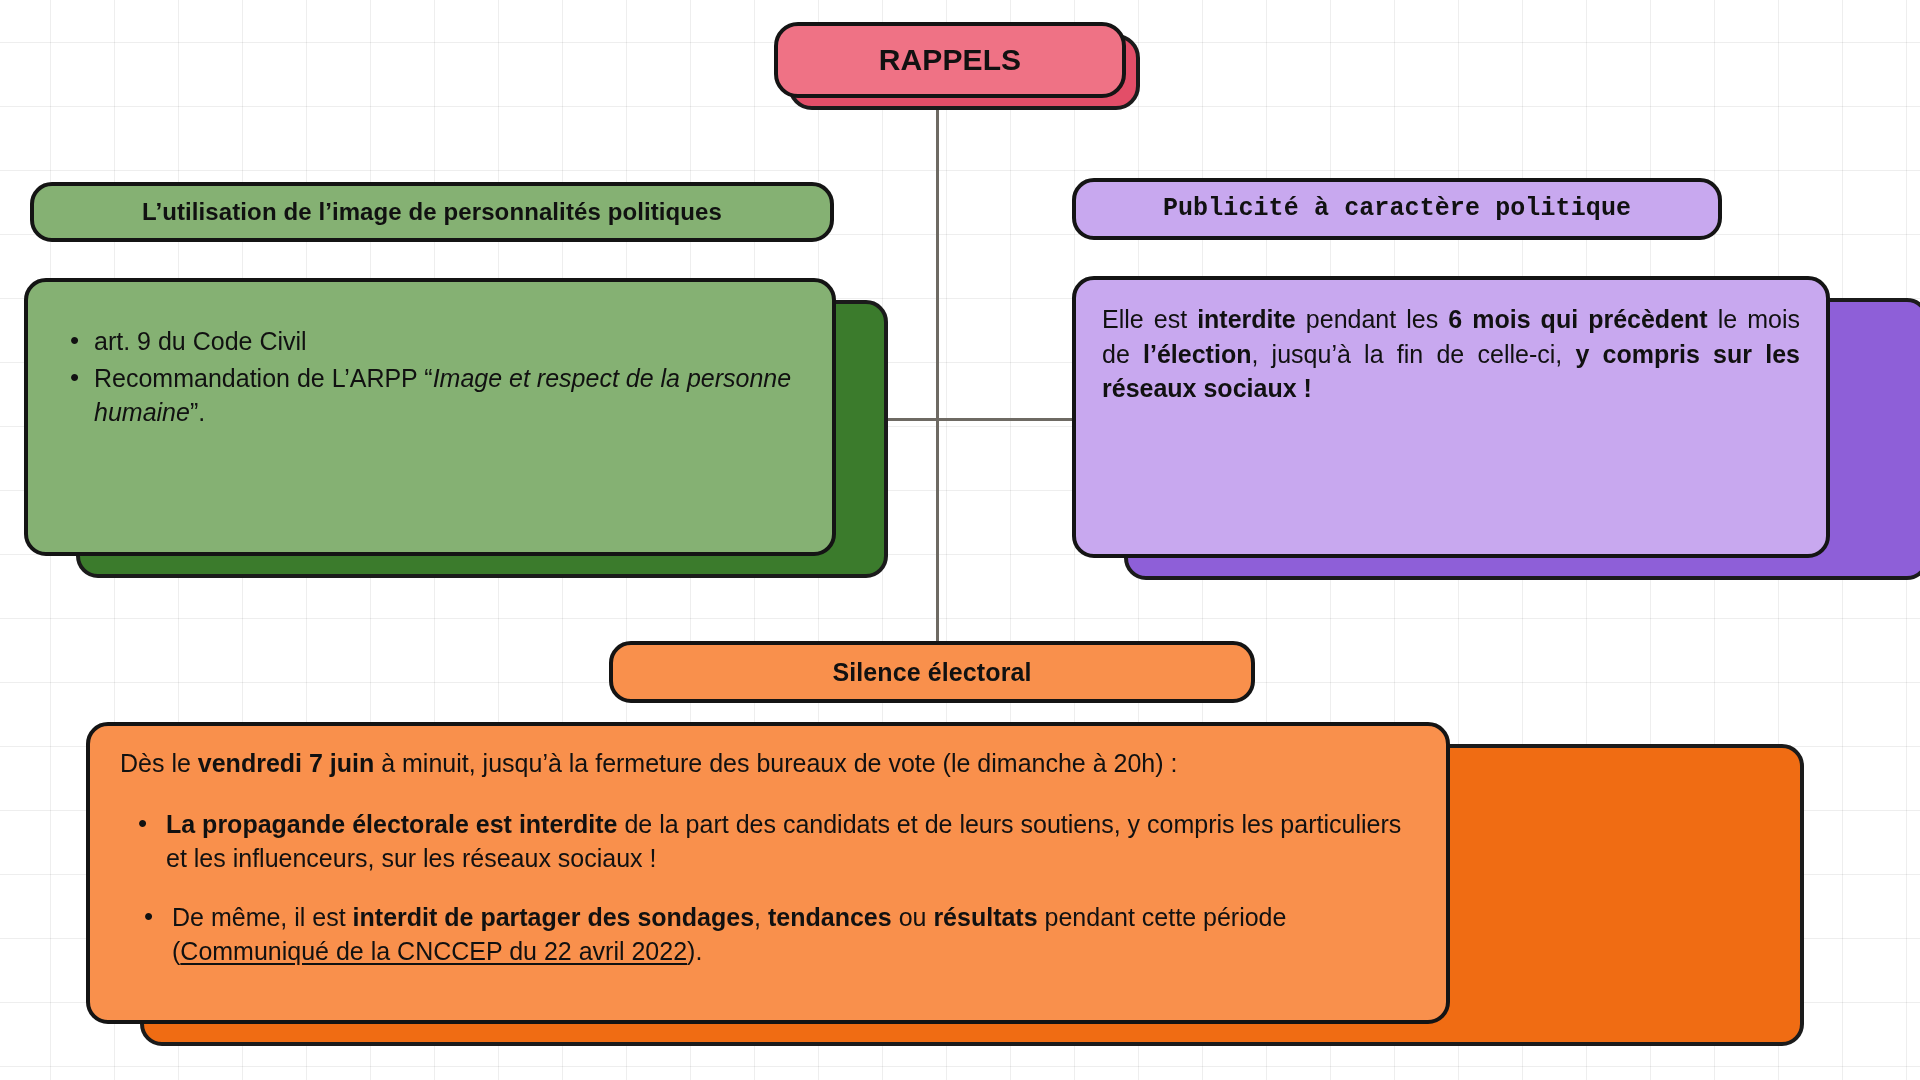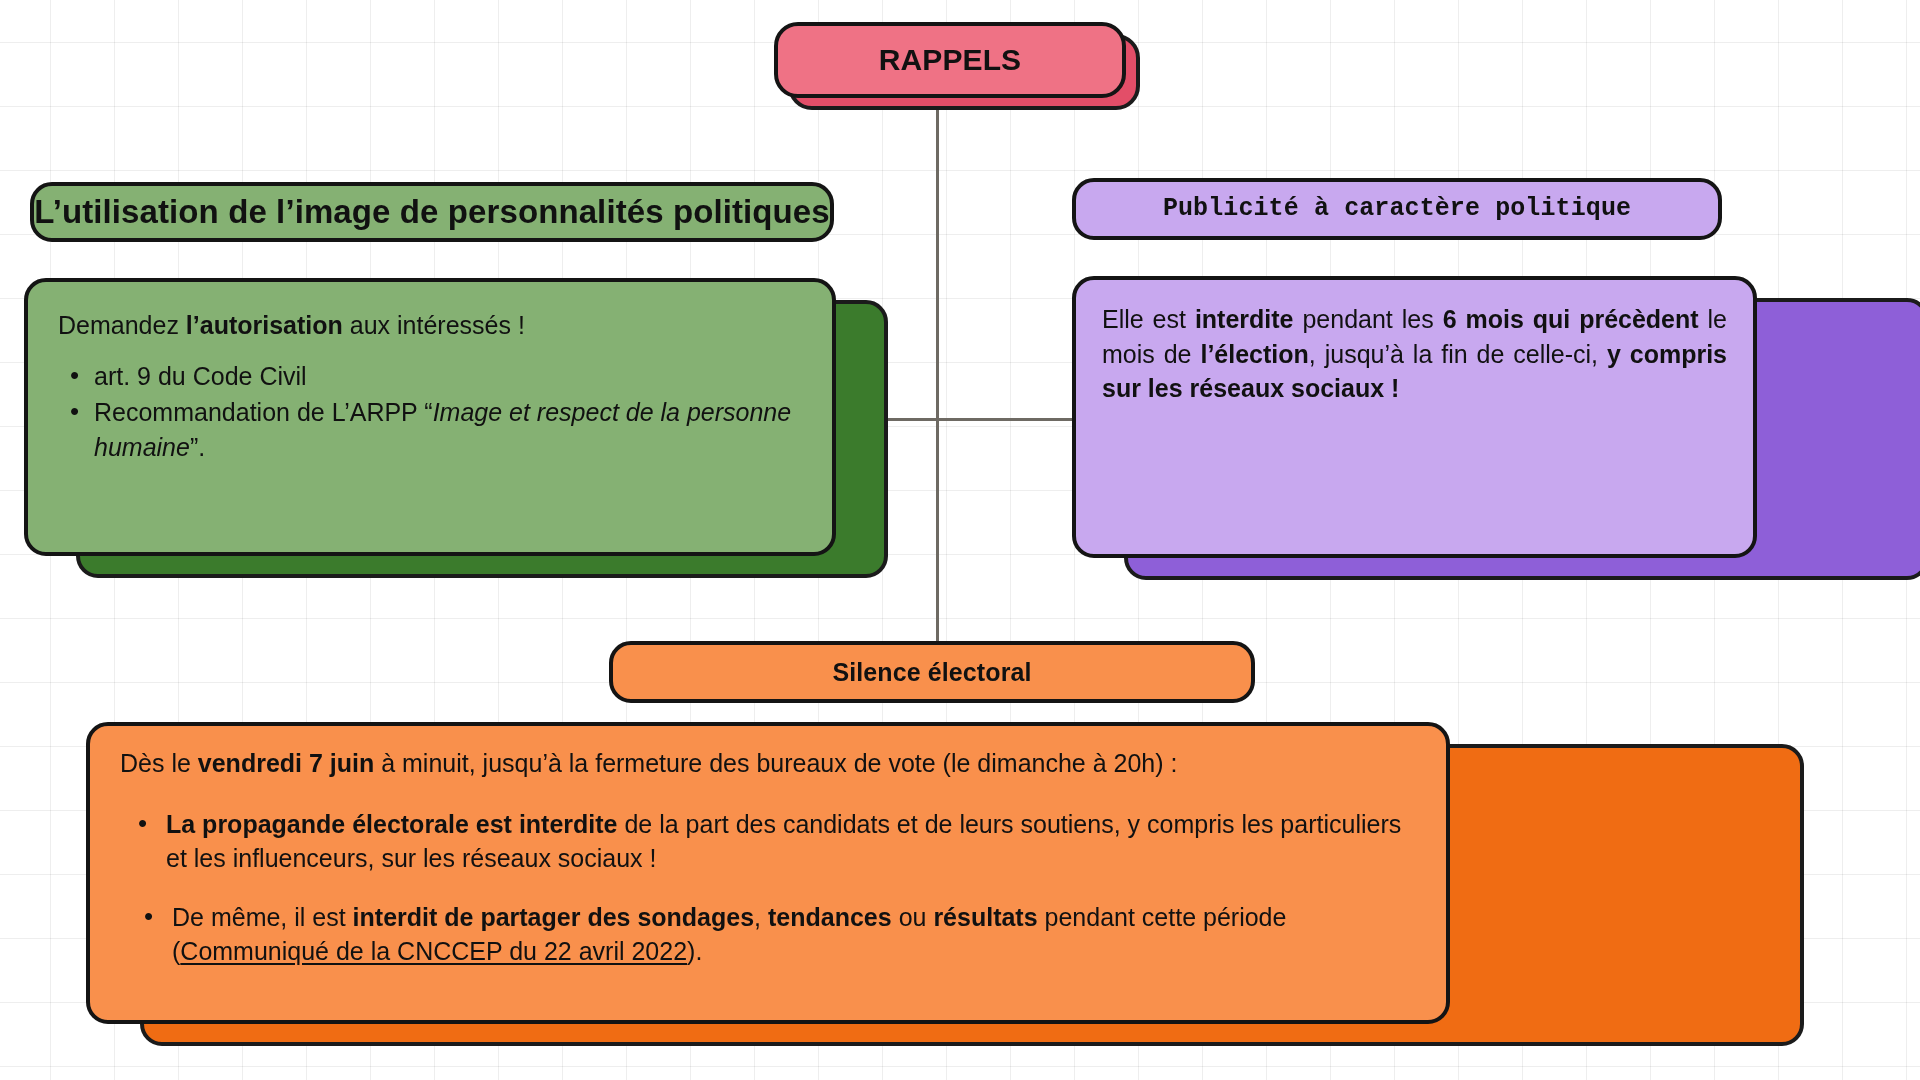--- a/index.html
+++ b/index.html
@@ -93,21 +93,21 @@
   }
   #root-node .pill-title { font-size: 30px; }
 
   
   #green-head { left: 30px; top: 182px; width: 810px; height: 62px; }
   #green-head .pill {
     width: 804px; height: 60px;
     background: #85b173;
     border-radius: 22px;
   }
-  #green-head .pill-title { font-size: 33px; }
+  #green-head .pill-title { font-size: 24px; }
 
   #green-body { left: 24px; top: 278px; width: 830px; height: 285px; }
   #green-body .panel {
     width: 812px; height: 278px;
     background: #85b173;
     padding: 26px 30px 18px 30px;
   }
   #green-body .shadow-layer {
     left: 52px; top: 22px; width: 812px; height: 278px;
     background: #3b7b2c;
@@ -117,21 +117,21 @@
   #purple-head { left: 1072px; top: 178px; width: 655px; height: 66px; }
   #purple-head .pill {
     width: 650px; height: 62px;
     background: #c8a8ef;
     border-radius: 22px;
   }
   #purple-head .pill-title { font-size: 25px; font-family: Liberation Mono, monospace; }
 
   #purple-body { left: 1072px; top: 276px; width: 830px; height: 290px; }
   #purple-body .panel {
-    width: 685px; height: 282px;
+    width: 758px; height: 282px;
     background: #c8a8ef;
     padding: 22px 26px 16px 26px;
   }
   #purple-body .shadow-layer {
     left: 52px; top: 22px; width: 805px; height: 282px;
     background: #8e5fd8;
   }
 
   
   #orange-head { left: 609px; top: 641px; width: 650px; height: 66px; }
@@ -215,23 +215,20 @@
   <div class="node" id="green-head">
     <div class="pill">
       <span class="pill-title">L’utilisation de l’image de personnalités politiques</span>
     </div>
   </div>
 
   <div class="node" id="green-body">
     <div class="shadow-layer"></div>
     <div class="panel">
       <div class="body-text">
-        <p>
-          <span>Demandez </span><b>l’autorisation</b><span> aux intéressés !</span>
-        </p>
         <ul>
           <li>
             <span>art. 9 du Code Civil</span>
           </li>
           <li>
             <span>Recommandation de L’ARPP “</span><i>Image et respect de la personne humaine</i><span>”.</span>
           </li>
         </ul>
       </div>
     </div>

